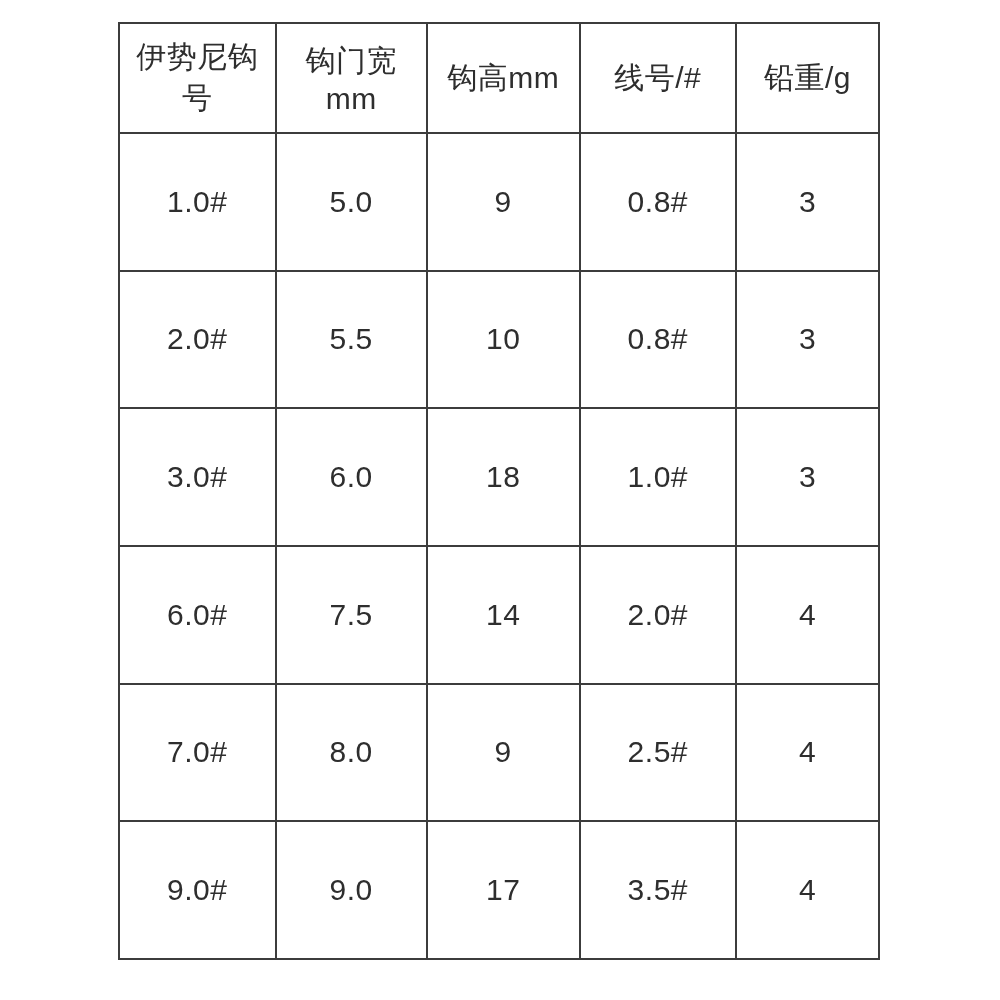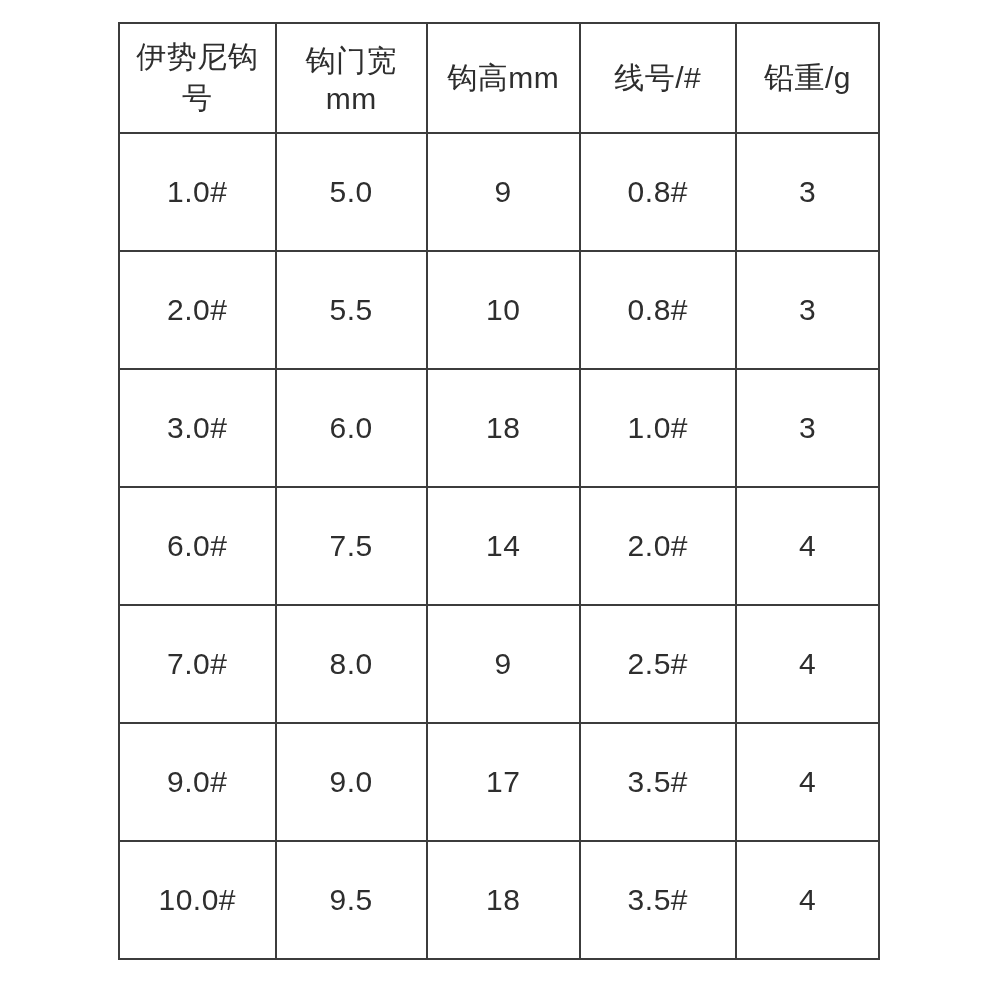--- a/index.html
+++ b/index.html
@@ -106,22 +106,15 @@
           <td class="cell">2.5#</td>
           <td class="cell">4</td>
         </tr>
         <tr>
           <td class="cell">9.0#</td>
           <td class="cell">9.0</td>
           <td class="cell">17</td>
           <td class="cell">3.5#</td>
           <td class="cell">4</td>
         </tr>
-        <tr>
-          <td class="cell">10.0#</td>
-          <td class="cell">9.5</td>
-          <td class="cell">18</td>
-          <td class="cell">3.5#</td>
-          <td class="cell">4</td>
-        </tr>
       </tbody>
   </table>
 </div>
 
 </body></html>

